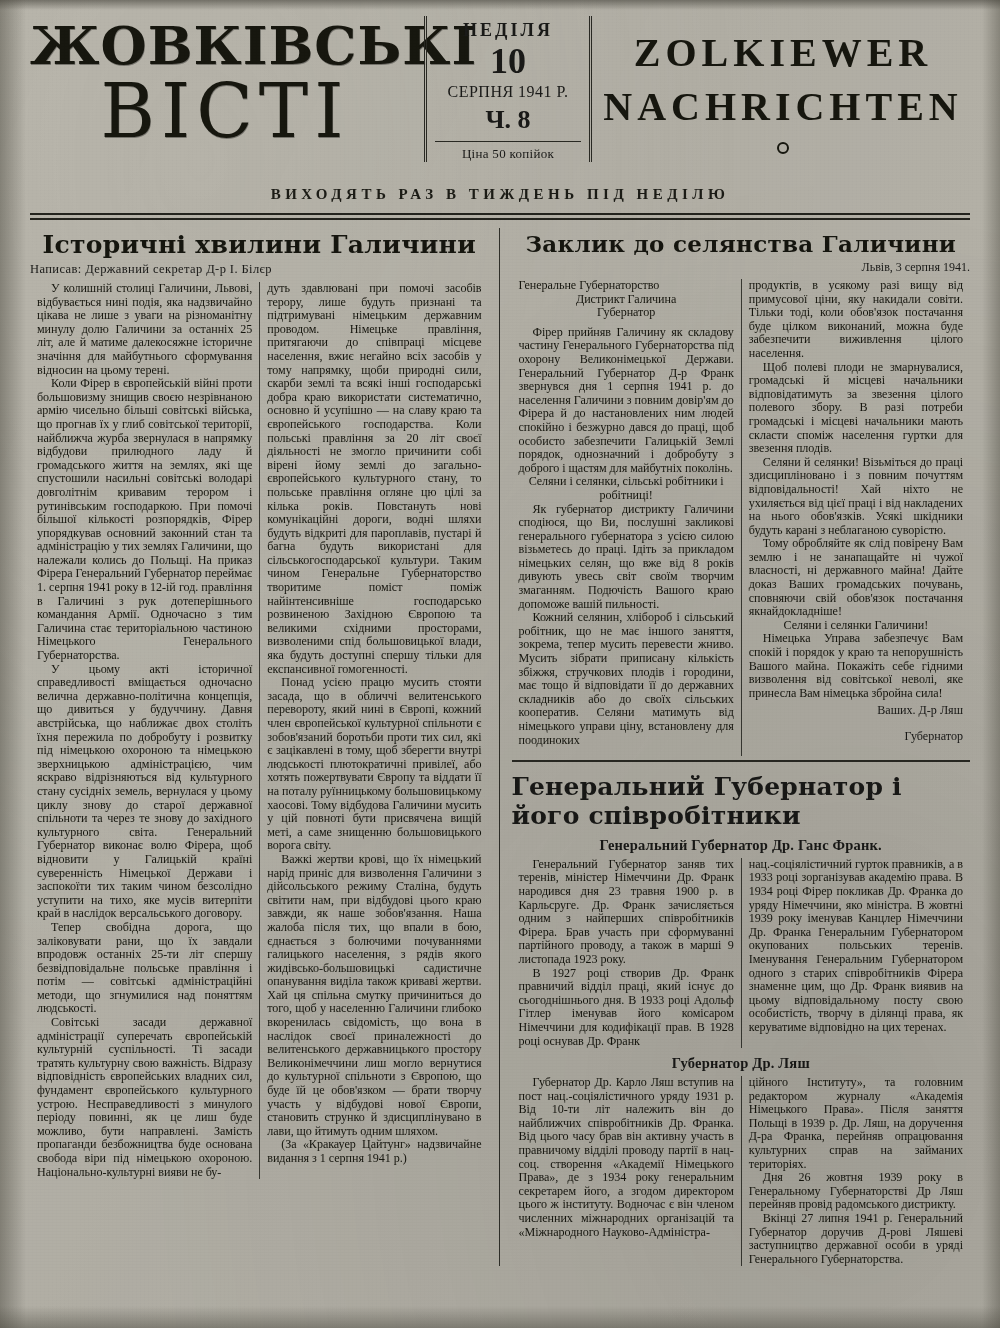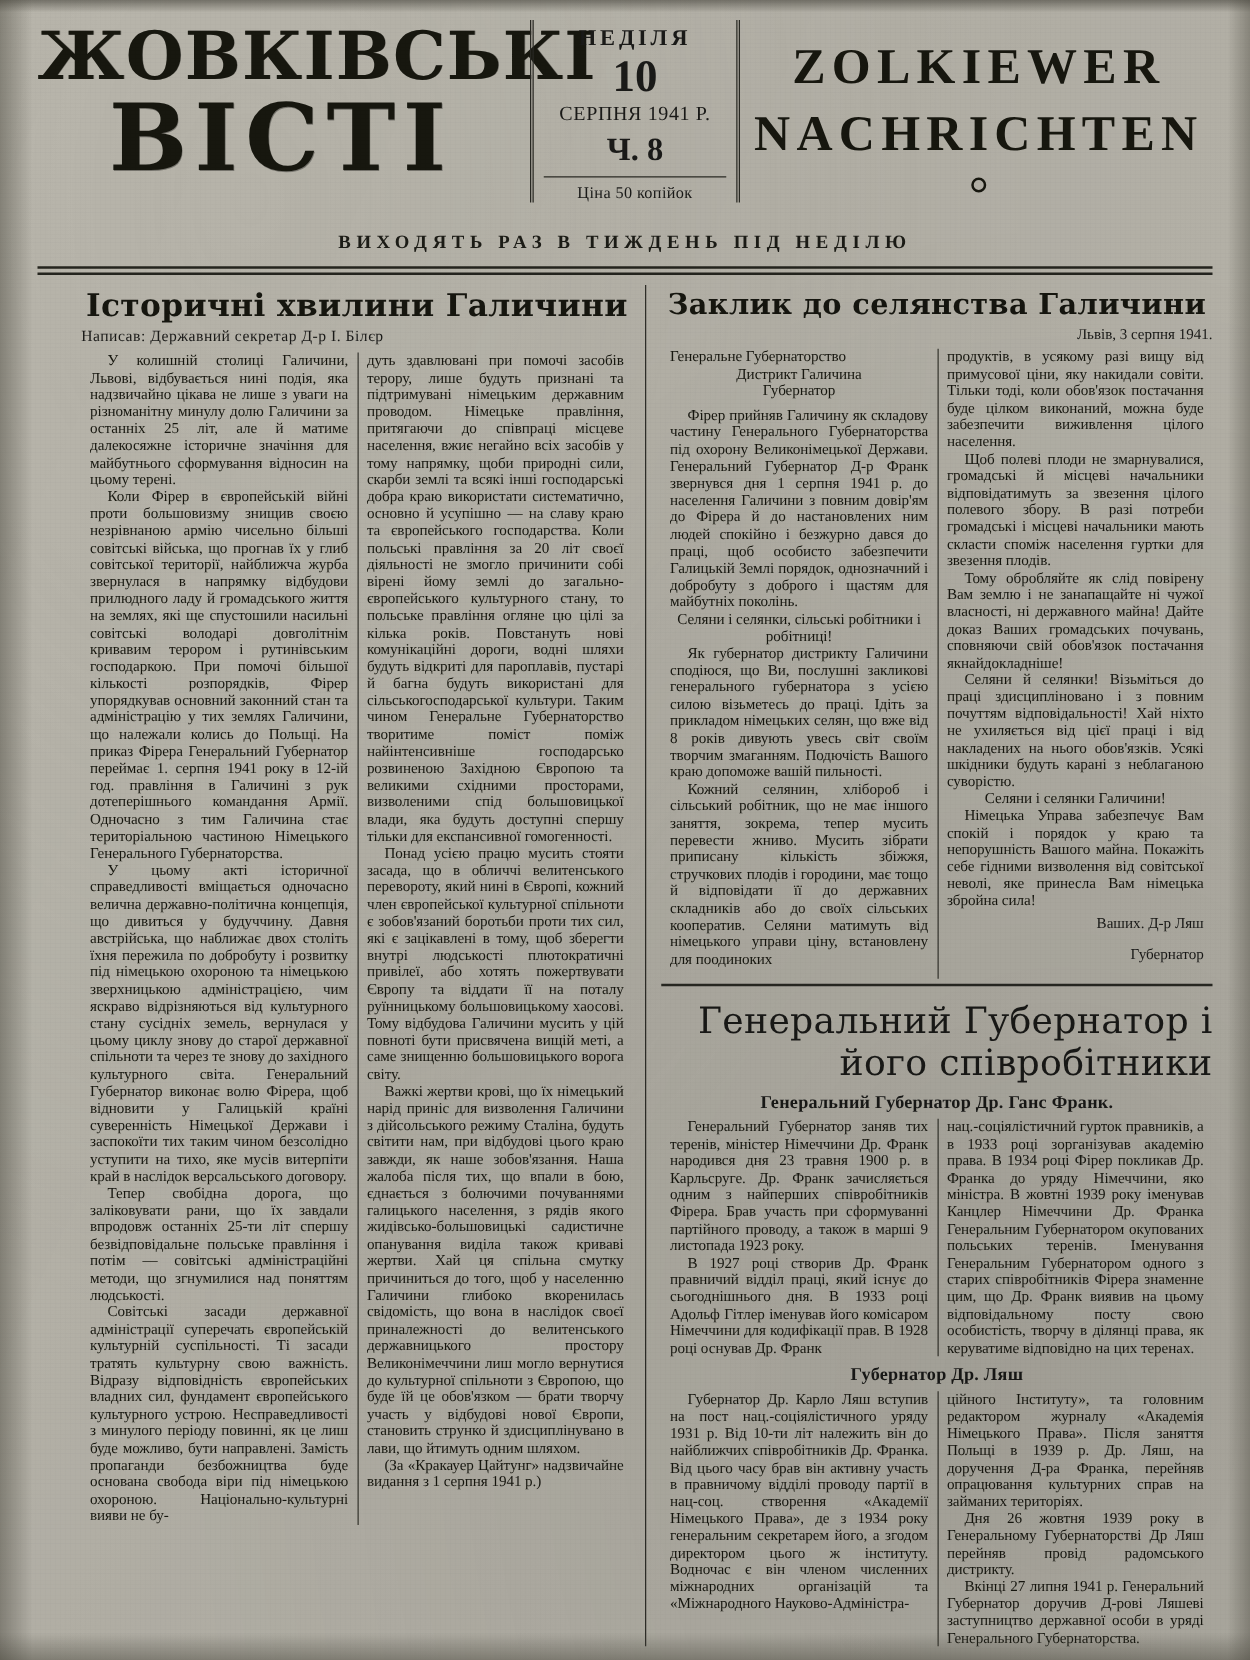--- a/index.html
+++ b/index.html
@@ -61,21 +61,21 @@
     font-family: "DejaVu Serif", "Liberation Serif", serif;
     font-weight: bold;
     font-size: 53px;
     letter-spacing: 1px;
     line-height: 1.02;
     color: #17170f;
     text-shadow: 0.5px 0.5px 0 rgba(0,0,0,.35);
   }
   .mast-left .l2 {
     font-family: "DejaVu Serif", "Liberation Serif", serif;
-    font-weight: bold;
+    font-weight: normal;
     font-size: 74px;
     letter-spacing: 6px;
     line-height: 1.0;
     margin-top: 2px;
     color: #17170f;
     text-shadow: 0.5px 0.5px 0 rgba(0,0,0,.35);
   }
   .mast-mid {
     width: 150px;
     text-align: center;
@@ -146,21 +146,20 @@
     border-top: 2px solid #24241e;
     border-bottom: 2px solid #24241e;
     height: 3px;
     margin: 10px 0 0 0;
   }
 
   
   .body-area {
     display: flex;
     margin-top: 8px;
-    margin-left: 35px;
   }
   .half {
     width: 470px;
   }
   .half.left { padding-right: 10px; }
   .half.right { padding-left: 12px; border-left: 1px solid #30302a; }
 
   .headline {
     text-align: center;
     font-family: "DejaVu Serif", "Liberation Serif", serif;
@@ -208,24 +207,24 @@
   .sig { font-size: 12.1px; line-height: 13.6px; text-align: right; margin-top: 4px; }
 
   .subhead {
     text-align: center;
     font-weight: bold;
     font-size: 14.5px;
     margin: 7px 0 4px 0;
     letter-spacing: .2px;
   }
   .wide-head {
-    text-align: right;
+    text-align: left;
     font-family: "DejaVu Serif", "Liberation Serif", serif;
-    font-weight: normal;
-    font-size: 29px;
+    font-weight: bold;
+    font-size: 25px;
     margin: 6px 0 2px 0;
     letter-spacing: .2px;
   }
   .section-rule-top { border-top: 2px solid #2a2a24; margin-top: 8px; padding-top: 4px; }
   .bottom-block { margin-top: 4px; }
 
   .spacer6 { height: 6px; }
 
   
   .edge-top {
@@ -312,22 +311,22 @@
               <p class="t noind" style="text-align:center">Губернатор</p>
               <div class="spacer6"></div>
               <p class="t">Фірер прийняв Галичину як складову частину Генерального Губернаторства під охорону Великонімецької Держави. Генеральний Губернатор Д-р Франк звернувся дня 1 серпня 1941 р. до населення Галичини з повним довір'ям до Фірера й до настановлених ним людей спокійно і безжурно дався до праці, щоб особисто забезпечити Галицькій Землі порядок, однозначний і добробуту з доброго і щастям для майбутніх поколінь.</p>
               <p class="t center">Селяни і селянки, сільські робітники і робітниці!</p>
               <p class="t">Як губернатор дистрикту Галичини сподіюся, що Ви, послушні закликові генерального губернатора з усією силою візьметесь до праці. Ідіть за прикладом німецьких селян, що вже від 8 років дивують увесь світ своїм творчим змаганням. Подючість Вашого краю допоможе вашій пильності.</p>
               <p class="t">Кожний селянин, хлібороб і сільський робітник, що не має іншого заняття, зокрема, тепер мусить перевести жниво. Мусить зібрати приписану кількість збіжжя, стручкових плодів і городини, має тощо й відповідати її до державних складників або до своїх сільських кооператив. Селяни матимуть від німецького управи ціну, встановлену для поодиноких</p>
             </div>
             <div class="col sep">
               <p class="t noind">продуктів, в усякому разі вищу від примусової ціни, яку накидали совіти. Тільки тоді, коли обов'язок постачання буде цілком виконаний, можна буде забезпечити виживлення цілого населення.</p>
               <p class="t">Щоб полеві плоди не змарнувалися, громадські й місцеві начальники відповідатимуть за звезення цілого полевого збору. В разі потреби громадські і місцеві начальники мають скласти спомiж населення гуртки для звезення плодів.</p>
+              <p class="t">Селяни й селянки! Візьміться до праці здисципліновано і з повним почуттям відповідальності! Хай ніхто не ухиляється від цієї праці і від накладених на нього обов'язків. Усякі шкідники будуть карані з неблаганою суворістю.</p>
               <p class="t">Тому обробляйте як слід повірену Вам землю і не занапащайте ні чужої власності, ні державного майна! Дайте доказ Ваших громадських почувань, сповняючи свій обов'язок постачання якнайдокладніше!</p>
-              <p class="t">Селяни й селянки! Візьміться до праці здисципліновано і з повним почуттям відповідальності! Хай ніхто не ухиляється від цієї праці і від накладених на нього обов'язків. Усякі шкідники будуть карані з неблаганою суворістю.</p>
               <p class="t center">Селяни і селянки Галичини!</p>
               <p class="t">Німецька Управа забезпечує Вам спокій і порядок у краю та непорушність Вашого майна. Покажіть себе гідними визволення від совітської неволі, яке принесла Вам німецька збройна сила!</p>
               <p class="sig">Ваших. Д-р Ляш</p>
               <p class="sig">Губернатор</p>
             </div>
           </div>
         </div>
 
         <div class="section-rule-top bottom-block">
           <div class="wide-head">Генеральний Губернатор і його співробітники</div>

